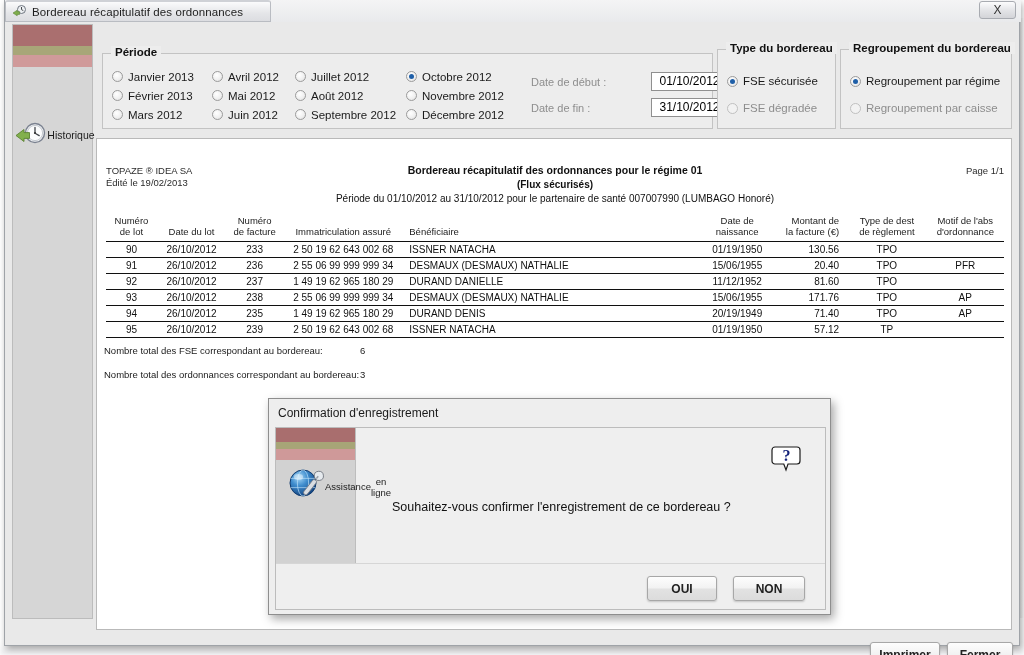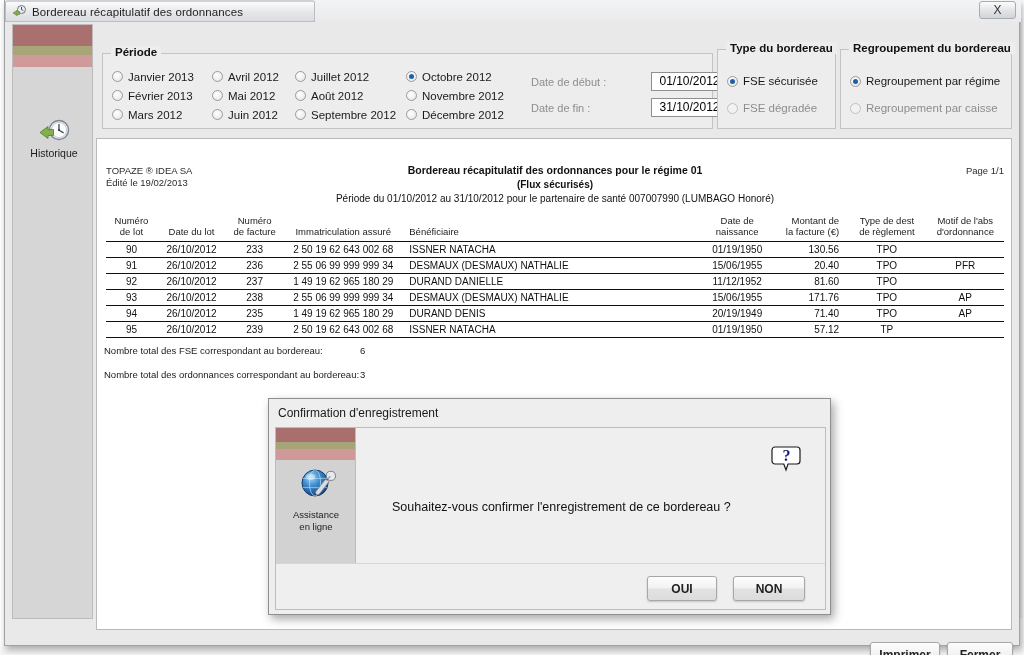--- a/index.html
+++ b/index.html
@@ -55,21 +55,21 @@
   }
 
   
   #title-bar {
     position: absolute; left: 0; top: 0;
     width: 1016px; height: 22px;
     background: linear-gradient(180deg,#f4f4f5 0%, #e9eaec 100%);
   }
   #title-tab {
     position: absolute; left: 0; top: 0;
-    width: 310px; height: 22px;
+    width: 266px; height: 22px;
     background: linear-gradient(180deg,#fbfbfc 0%, #e4e5e8 60%, #dcdde1 100%);
     border: 1px solid #b9bcc2;
     border-top: 2px solid #cfd1d6;
     border-radius: 3px 3px 0 0;
     display: flex; align-items: center;
     padding-left: 6px;
   }
   #title-tab .tb-icon {
     width: 15px; height: 15px; margin-right: 5px;
     position: relative; flex: 0 0 auto;
@@ -110,22 +110,22 @@
     position: absolute; left: 0; top: 21px; width: 100%; height: 9px;
     background: #9c9a60; opacity: .8;
   }
   #left-nav .nav-band3 {
     position: absolute; left: 0; top: 30px; width: 100%; height: 12px;
     background: #cf8f8f; opacity: .85;
   }
   #nav-historique {
     position: absolute; left: 6px; top: 84px;
     width: 70px; height: 50px;
-    display: flex; flex-direction: column; align-items: center;
-    justify-content: flex-end; cursor: pointer;
+    display: flex; flex-direction: row; align-items: center;
+    justify-content: center; cursor: pointer;
   }
   #nav-historique .nav-label {
     font-size: 10.5px; color: #1c1c1c; margin-top: 2px;
   }
 
   
   .clock-icon { position: relative; width: 34px; height: 28px; }
 
   
   .fs {
@@ -260,21 +260,21 @@
   }
   #dlg-side {
     position: absolute; left: 0; top: 0; width: 80px; height: 181px;
     background: #d2d2d2; border-right: 1px solid #bdbdbd;
   }
   #dlg-side .dband1 { position:absolute; left:0; top:0; width:100%; height:14px; background:#a25d5d; opacity:.85; }
   #dlg-side .dband2 { position:absolute; left:0; top:14px; width:100%; height:7px; background:#9c9a60; opacity:.8; }
   #dlg-side .dband3 { position:absolute; left:0; top:21px; width:100%; height:11px; background:#cf8f8f; opacity:.85; }
   #dlg-assist {
     position: absolute; left: 7px; top: 36px; width: 66px;
-    display: flex; flex-direction: column; align-items: center; cursor: pointer;
+    display: flex; align-items: center; cursor: pointer;
   }
   #dlg-assist .al {
     font-size: 9.5px; color: #1c1c1c; text-align: center; line-height: 11px; margin-top: 1px;
   }
   #dlg-msg {
     position: absolute; left: 116px; top: 72px;
     font-size: 12.5px; color: #111;
   }
   #dlg-help {
     position: absolute; right: 22px; top: 16px;

